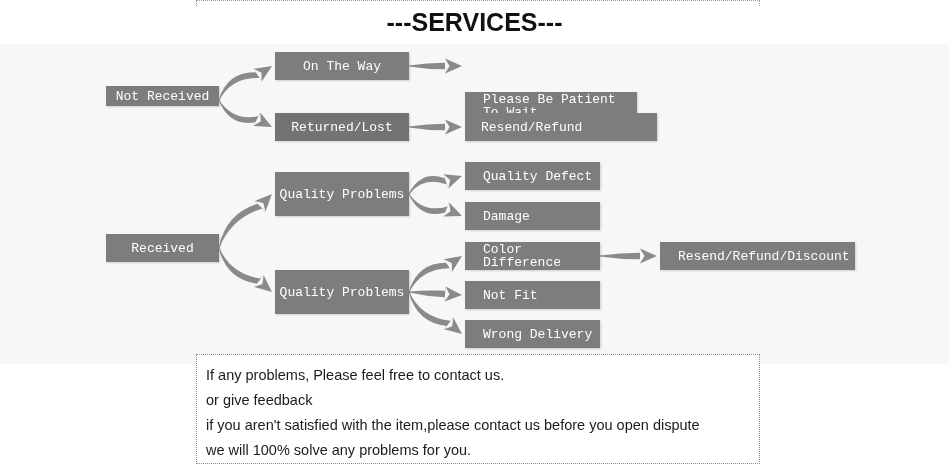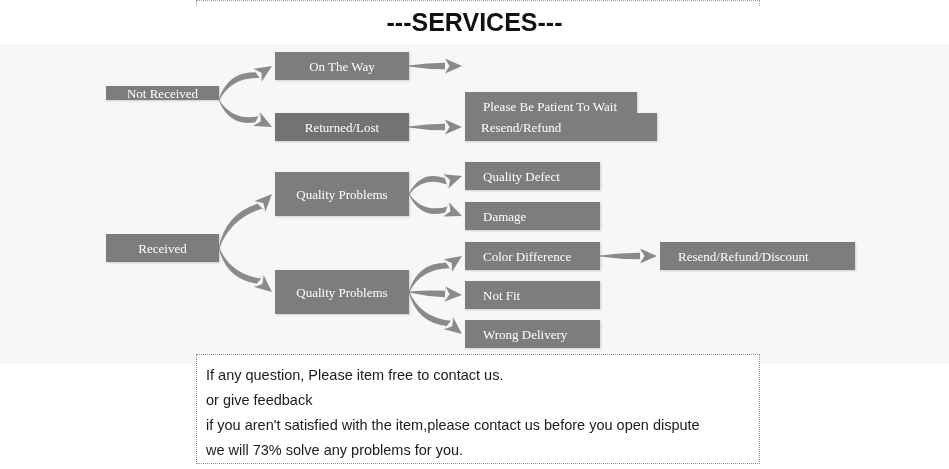--- a/index.html
+++ b/index.html
@@ -50,21 +50,21 @@
     left: 0; top: 44px;
     width: 949px; height: 320px;
     background: #f7f7f7;
   }
 
   .node {
     position: absolute;
     background: #7d7d7d;
     color: #ffffff;
     font-size: 13px;
-    font-family: Liberation Serif, serif;
+    font-family: Liberation Mono, monospace;
     display: flex;
     align-items: center;
     box-sizing: border-box;
     box-shadow: 1px 1px 2px rgba(0,0,0,0.16);
     line-height: 1;
   }
   .node.center { justify-content: center; }
   .node.left   { justify-content: flex-start; padding-left: 18px; }
 
   .arrow {
@@ -169,21 +169,21 @@
         </svg>
       </div>
       <div class="arrow" style="left: 574px; top: 186px;">
         <svg width="112" height="52" viewBox="0 0 112 52">
           <path d="M 26 26.4 Q 46 29.3 66 29.3 L 66 33.5 L 83 26 L 66 18.5 L 66 22.7 Q 46 22.7 26 25.6 Z" fill="#8a8a8a"></path>
           <path d="M 66 33.5 L 70.5 26 L 66 18.5 L 66 19.7 L 66 32.3 Z" fill="#f7f7f7"></path>
         </svg>
       </div>
     </div>
   <div id="node-layer">
-      <div class="node center" style="left: 106px; top: 42px; width: 113px; height: 14px; background: rgb(125, 125, 125); color: rgb(255, 255, 255);">
+      <div class="node center" style="left: 106px; top: 42px; width: 113px; height: 20px; background: rgb(125, 125, 125); color: rgb(255, 255, 255);">
         <span>Not Received</span>
       </div>
       <div class="node center" style="left: 275px; top: 8px; width: 134px; height: 28px; background: rgb(125, 125, 125); color: rgb(255, 255, 255);">
         <span>On The Way</span>
       </div>
       <div class="node center" style="left: 275px; top: 69px; width: 134px; height: 28px; background: #737373; color: rgb(255, 255, 255);">
         <span>Returned/Lost</span>
       </div>
       <div class="node left" style="left: 465px; top: 8px; width: 172px; height: 28px; background: rgb(125, 125, 125); color: #ffffff; margin-top: 40px;">
         <span>Please Be Patient To Wait</span>
@@ -215,17 +215,17 @@
       <div class="node left" style="left: 465px; top: 276px; width: 135px; height: 28px; background: rgb(125, 125, 125); color: rgb(255, 255, 255);">
         <span>Wrong Delivery</span>
       </div>
       <div class="node left" style="left: 660px; top: 198px; width: 195px; height: 28px; background: rgb(125, 125, 125); color: rgb(255, 255, 255);">
         <span>Resend/Refund/Discount</span>
       </div>
     </div>
 </div>
 
 <div id="footer-note">
-  <div class="line">If any question, Please item free to contact us.</div>
+  <div class="line">If any problems, Please feel free to contact us.</div>
   <div class="line">or give feedback</div>
   <div class="line">if you aren't satisfied with the item,please contact us before you open dispute</div>
-  <div class="line">we will 73% solve any problems for you.</div>
+  <div class="line">we will 100% solve any problems for you.</div>
 </div>
 
 </body></html>

